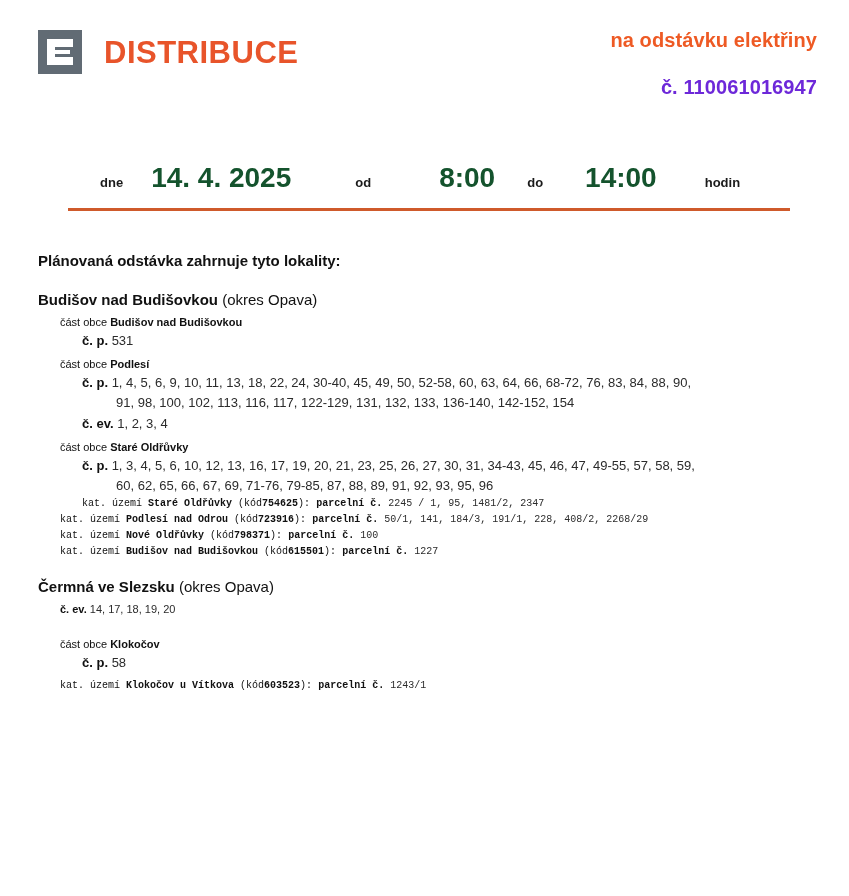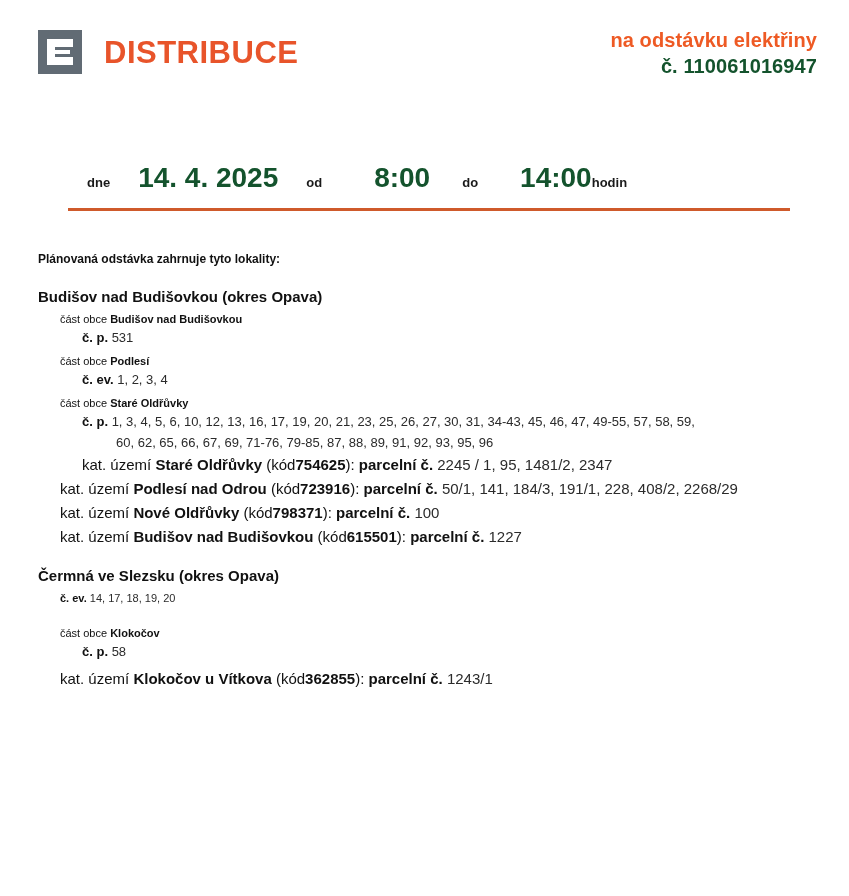--- a/index.html
+++ b/index.html
@@ -68,22 +68,23 @@
   }
   .notice-l2 {
     font-size: 20px;
     font-weight: bold;
     color: #ee5a24;
     letter-spacing: 0.1px;
   }
   .notice-l3 {
     font-size: 20px;
     font-weight: bold;
-    color: #14532d;
+    color: #6d28d9;
     letter-spacing: 0.1px;
+    margin-top: 21px;
   }
 
   
   .timebar {
     position: absolute;
     left: 68px;
     top: 162px;
     width: 722px;
     height: 46px;
     border-bottom: 3px solid #cf5a2b;
@@ -95,51 +96,51 @@
     font-weight: bold;
     color: #1a1a1a;
     white-space: nowrap;
   }
   .tb-val {
     font-size: 28px;
     font-weight: bold;
     color: #14532d;
     white-space: nowrap;
   }
-  .tb-s1 { margin-left: 19px; }
+  .tb-s1 { margin-left: 32px; }
   .tb-s2 { margin-left: 28px; }
-  .tb-s3 { margin-left: 28px; text-align: center; }
-  .tb-s4 { margin-left: 52px; }
+  .tb-s3 { margin-left: 64px; text-align: center; }
+  .tb-s4 { margin-left: 68px; }
   .tb-s5 { margin-left: 32px; }
   .tb-s6 { margin-left: 42px; }
-  .tb-s7 { }
+  .tb-s7 { margin-left: 48px; }
 
   
   .content {
     position: absolute;
     left: 38px;
     top: 252px;
     width: 790px;
   }
   .lead {
-    font-size: 12px;
+    font-size: 15px;
     font-weight: bold;
     color: #111;
     margin: 0 0 22px 0;
   }
   .muni {
     margin-bottom: 2px;
   }
   .muni-head {
     font-size: 15px;
     color: #111;
     margin: 0 0 6px 0;
   }
   .muni-head .nm { font-weight: bold; }
-  .muni-head .dist { font-weight: bold; text-align: center; }
+  .muni-head .dist { font-weight: normal; text-align: center; }
 
   .lvl1 {
     margin-left: 22px;
     font-size: 11px;
     color: #111;
     line-height: 1.55;
   }
   .lvl2 {
     margin-left: 44px;
     font-size: 13px;
@@ -160,23 +161,24 @@
     color: #111;
   }
   .numline .wrap {
     display: block;
     margin-left: 34px;
   }
   .sectgap { height: 16px; }
   .smallgap { height: 5px; }
   .katline {
     margin-left: 22px;
-    font-size: 15px;
+    font-size: 10px;
     line-height: 1.6;
     color: #111;
+    font-family: Liberation Mono, monospace;
   }
   .katline.indented { margin-left: 44px; }
 </style>
 </head>
 <body>
 
 <div class="page">
 
   <div class="header">
 
@@ -224,20 +226,25 @@
         <span class="b">č. p.</span>
         <span class="nums">531</span>
       </div>
 
       <div class="smallgap"></div>
 
       <div class="lvl1">
         <span class="n">část obce</span>
         <span class="b">Podlesí</span>
       </div>
+      <div class="numline">
+        <span class="b">č. p.</span>
+        <span class="nums">1, 4, 5, 6, 9, 10, 11, 13, 18, 22, 24, 30-40, 45, 49, 50, 52-58, 60, 63, 64, 66, 68-72, 76, 83, 84, 88, 90,</span>
+        <span class="wrap nums">91, 98, 100, 102, 113, 116, 117, 122-129, 131, 132, 133, 136-140, 142-152, 154</span>
+      </div>
       <div class="lvl2">
         <span class="b">č. ev.</span>
         <span class="nums">1, 2, 3, 4</span>
       </div>
 
       <div class="smallgap"></div>
 
       <div class="lvl1">
         <span class="n">část obce</span>
         <span class="b">Staré Oldřůvky</span>
@@ -302,20 +309,20 @@
         <span class="b">Klokočov</span>
       </div>
       <div class="lvl2">
         <span class="b">č. p.</span>
         <span class="nums">58</span>
       </div>
       <div class="smallgap"></div>
       <div class="katline">
         <span class="n">kat. území</span>
         <span class="b">Klokočov u Vítkova</span>
-        <span class="n">(kód</span><span class="b">362855</span><span class="n">):</span>
+        <span class="n">(kód</span><span class="b">603523</span><span class="n">):</span>
         <span class="b">parcelní č.</span>
         <span class="nums">1243/1</span>
       </div>
     </div>
 
   </div>
 </div>
 
 </body></html>

